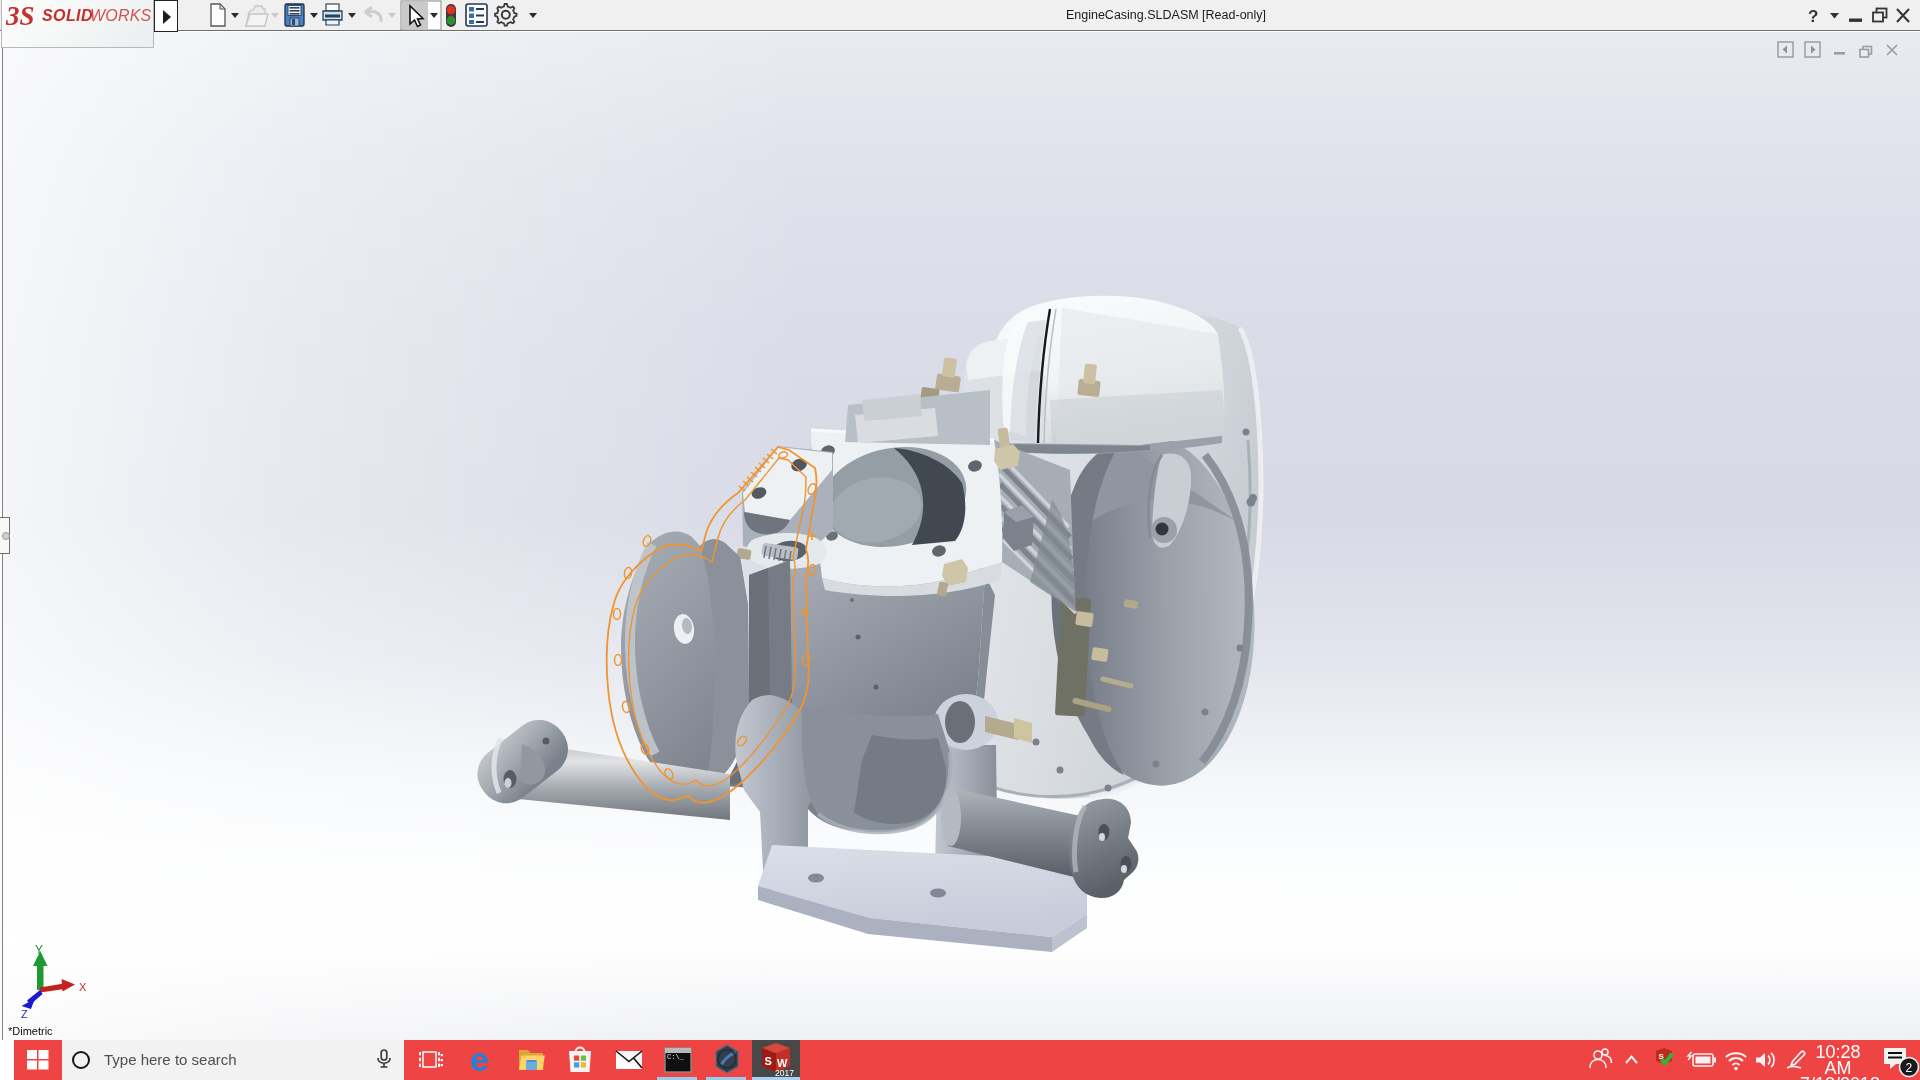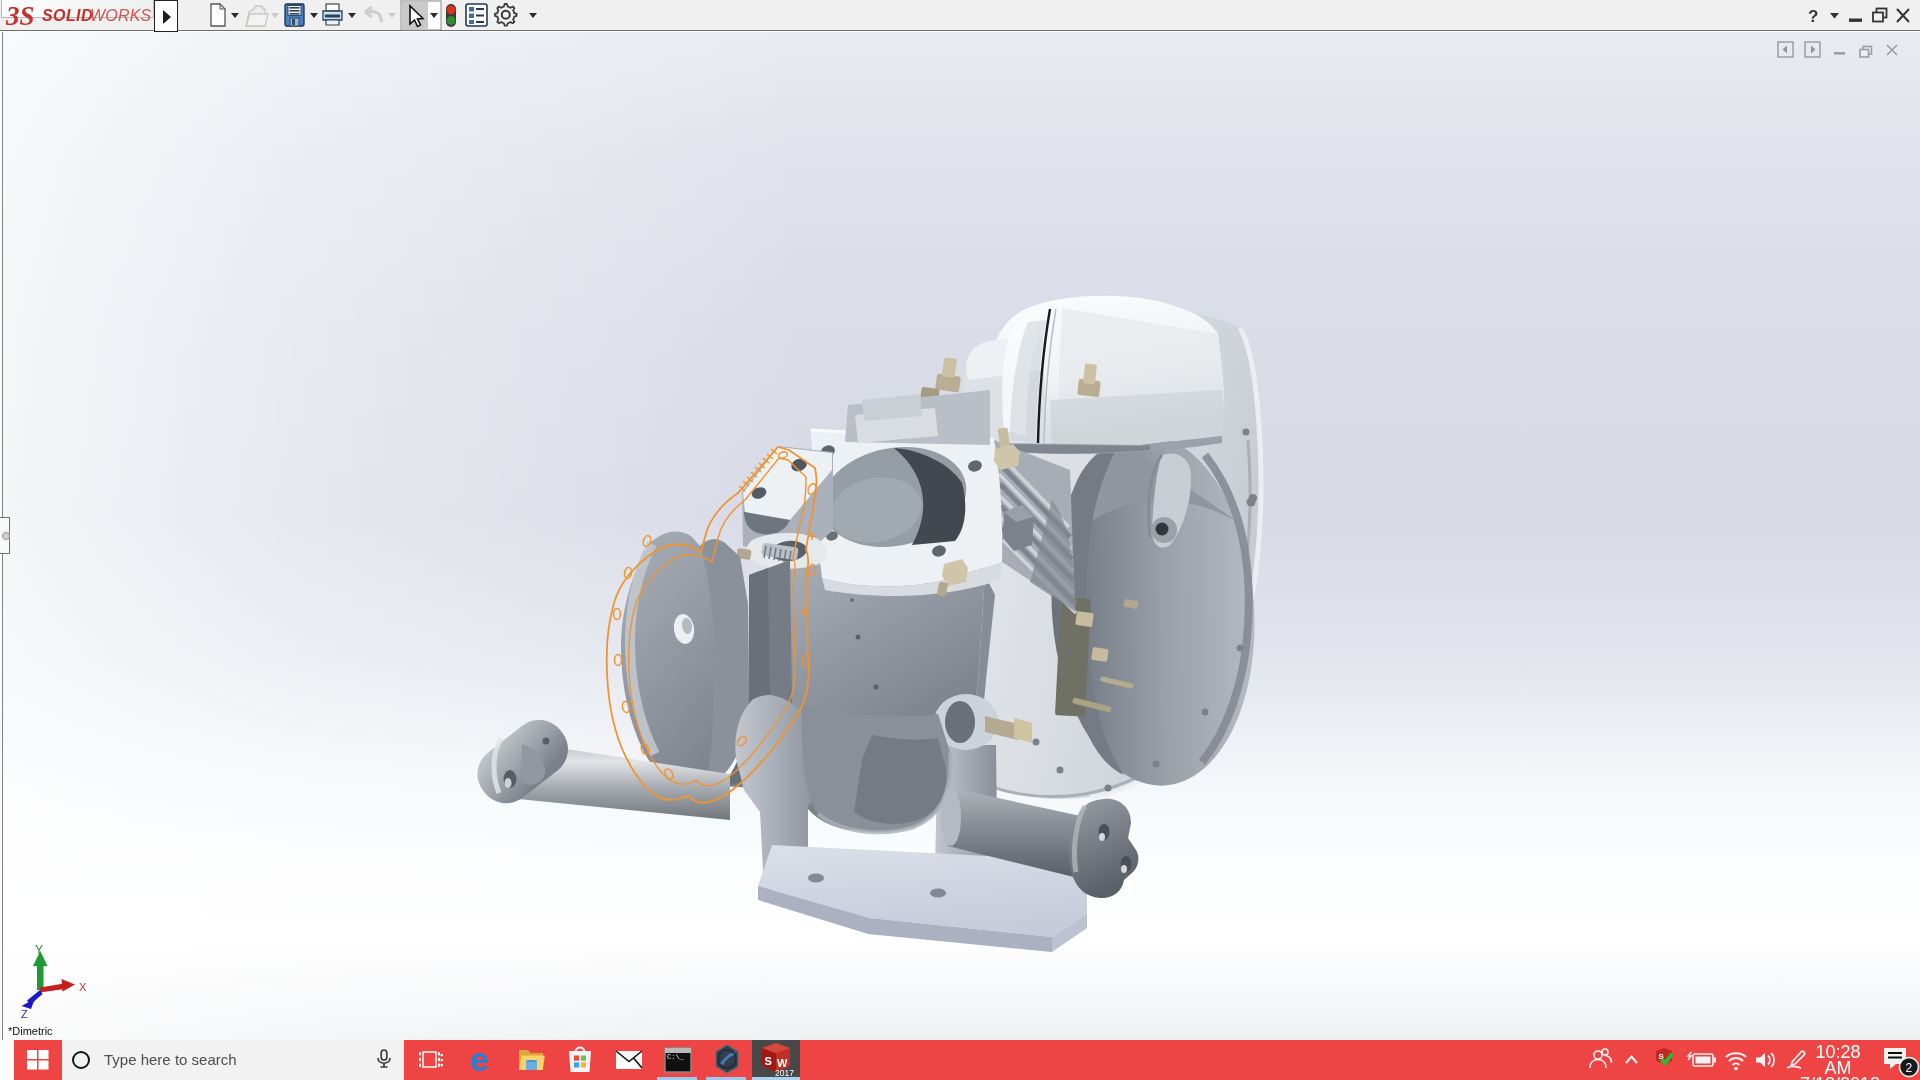--- a/index.html
+++ b/index.html
@@ -1,20 +1,20 @@
 <!DOCTYPE html>
 <html><head>
 <meta charset="utf-8">
 <style>
   html,body{margin:0;padding:0;width:1920px;height:1080px;overflow:hidden;
     font-family:"Liberation Sans",sans-serif;background:#fff;}
   *{box-sizing:border-box;}
   #titlebar{position:absolute;left:0;top:0;width:1920px;height:31px;background:#f0f0f0;
     border-bottom:1px solid #6e6e6e;z-index:30;}
-  #logoblock{position:absolute;left:1px;top:0;width:153px;height:18px;
+  #logoblock{position:absolute;left:1px;top:0;width:153px;height:48px;
     background:linear-gradient(135deg,#fdfdfd 0%,#f4f6f6 55%,#e9eeee 100%);
     border:1px solid #b8b8b8;border-top:none;}
   #flyout{position:absolute;left:154px;top:0;width:24px;height:32px;background:#fff;
     border:1px solid #222;}
   #flyout svg{position:absolute;left:5px;top:8px;}
   #ttext{position:absolute;left:540px;top:0;width:1252px;height:31px;line-height:31px;
     text-align:center;font-size:12.5px;color:#1a1a1a;}
   #tbicons{position:absolute;left:200px;top:0;height:31px;}
   #winbtns{position:absolute;right:0;top:0;height:31px;}
   #viewport{position:absolute;left:0;top:32px;width:1920px;height:1008px;
@@ -378,20 +378,21 @@
   <path d="M 34 5.5 L 38.5 9.5 L 34 13.5 Z" fill="#8f9398"></path>
   <rect x="57" y="12" width="11" height="2.6" fill="#9a9ea3"></rect>
   <g stroke="#9a9ea3" fill="none" stroke-width="1.6">
     <rect x="86" y="6.5" width="8.5" height="7.5"></rect>
     <rect x="83" y="9.5" width="8.5" height="7.5" fill="#eceef2"></rect>
     <path d="M 110 5 L 120 15 M 120 5 L 110 15"></path>
   </g>
 </svg>
 
 <div id="titlebar">
+  <div id="ttext">EngineCasing.SLDASM [Read-only]</div>
   <div id="logoblock">
     <svg width="150" height="30" viewBox="0 0 150 30">
       <text x="4" y="25" font-size="27" font-style="italic" font-weight="bold" fill="#c5322e" font-family="Liberation Serif">3S</text>
       <text x="40" y="21" font-size="16" font-style="italic" font-weight="bold" fill="#c62f2c" font-family="Liberation Sans" letter-spacing="0.4">SOLID</text>
       <text x="88" y="21" font-size="16" font-style="italic" fill="#d4524e" font-family="Liberation Sans" letter-spacing="0.2">WORKS</text>
     </svg>
   </div>
   <div id="flyout">
       <svg width="14" height="16" viewBox="0 0 14 16">
         <path d="M 3 1 L 11 8 L 3 15 Z" fill="#1c1c1c"></path>

